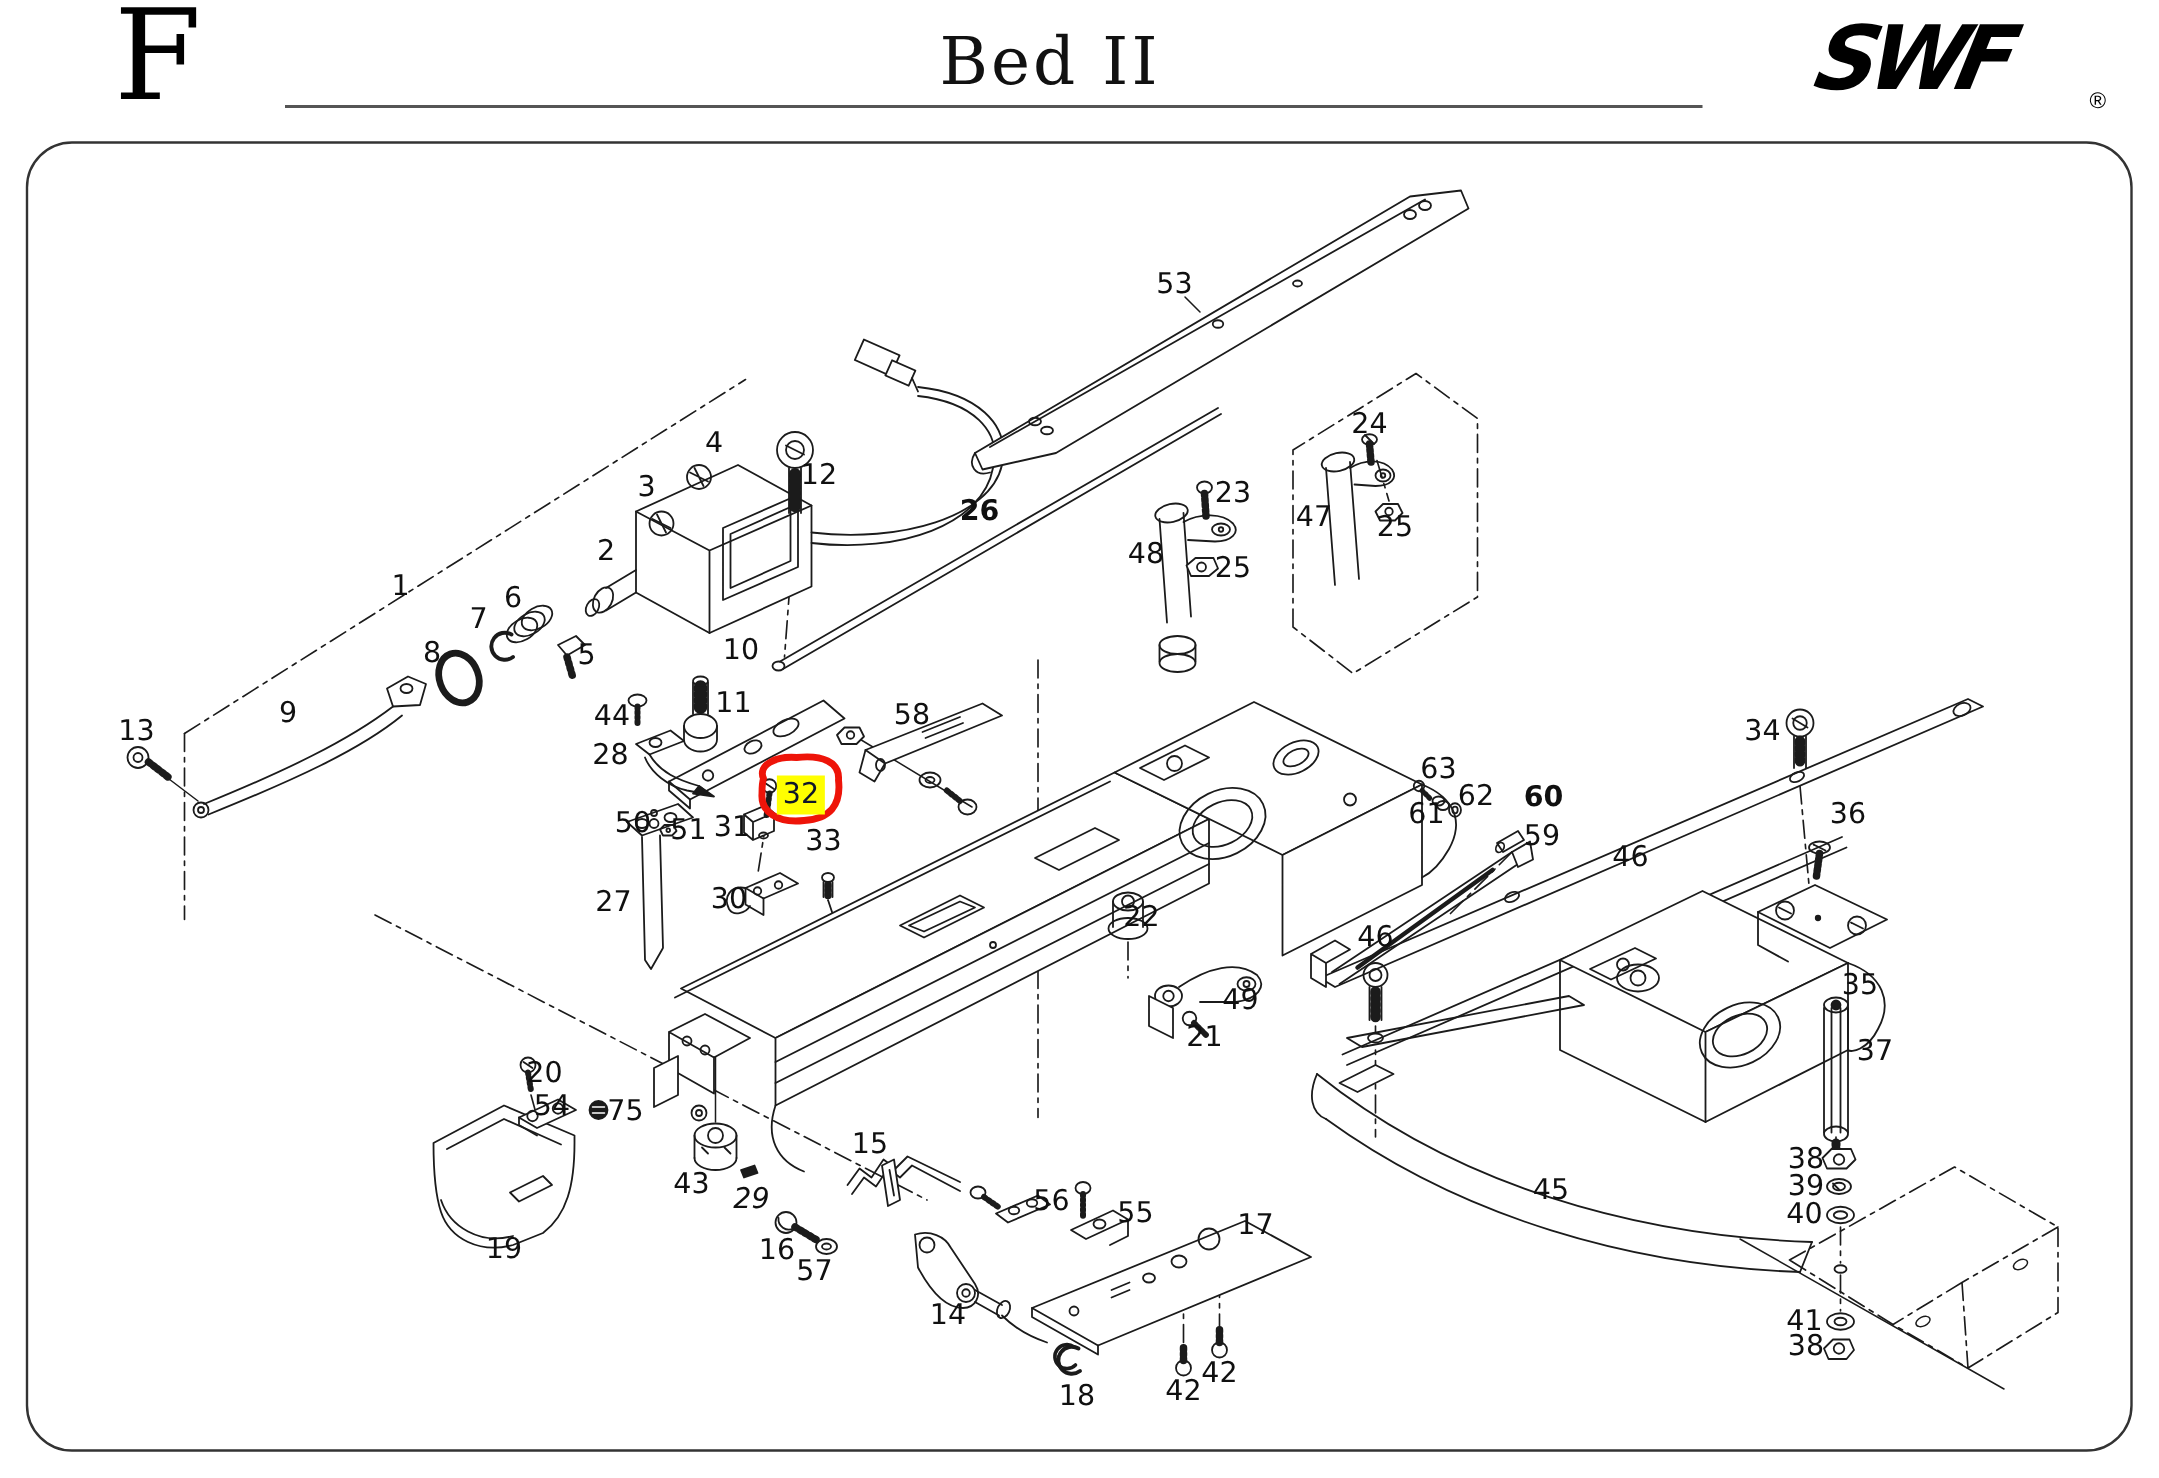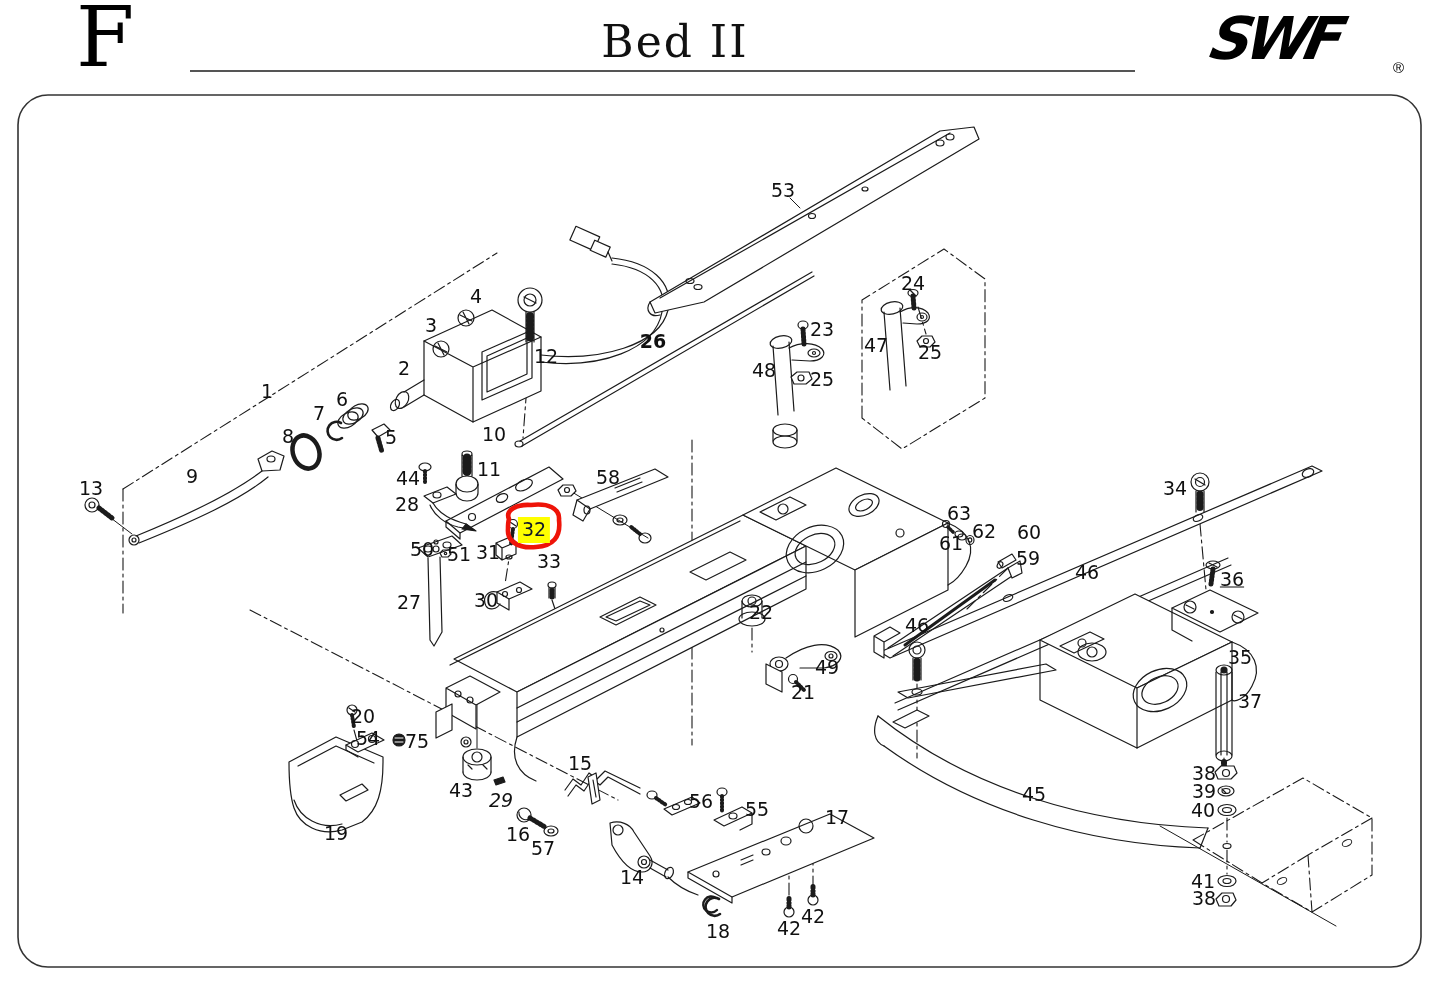--- a/index.html
+++ b/index.html
@@ -3,21 +3,21 @@
 <meta charset="utf-8">
 <style>
   html,body{margin:0;padding:0;background:#fff;}
   body{width:1439px;height:985px;overflow:hidden;font-family:"Liberation Sans",sans-serif;}
   #stage{position:relative;width:1439px;height:985px;background:#fff;}
 
   
   #section-letter{position:absolute;left:76px;top:-12px;font-family:"DejaVu Serif","Liberation Serif",serif;
     font-size:84px;font-weight:400;color:#000;}
   #page-title{position:absolute;left:0;top:16px;width:1350px;text-align:center;
-    font-family:"DejaVu Serif","Liberation Serif",serif;font-size:44px;color:#111;letter-spacing:2px;}
+    font-family:"DejaVu Serif","Liberation Serif",serif;font-size:44px;color:#111;letter-spacing:2px;padding-left:25px;}
   #title-rule{position:absolute;left:190px;top:70px;width:945px;height:0;border-top:2px solid #555;}
   #logo{position:absolute;left:1212px;top:8px;width:190px;height:70px;}
   #logo .swf{font-family:"DejaVu Sans","Liberation Sans",sans-serif;font-weight:800;font-style:italic;
     font-size:58px;letter-spacing:-6px;color:#000;transform:skewX(-12deg) scaleY(1.02);display:inline-block;line-height:62px;}
   #logo .rmark{position:absolute;right:-2px;bottom:2px;font-size:15px;color:#000;font-style:normal;}
 
   
   #drawing{position:absolute;left:0;top:0;z-index:1;}
   #labels{position:absolute;left:0;top:0;width:1439px;height:985px;z-index:2;pointer-events:none;}
   .part-label{position:absolute;transform:translate(-50%,-50%);font-family:"DejaVu Sans","Liberation Sans",sans-serif;
@@ -418,21 +418,21 @@
       <div class="part-label" style="left: 404px; top: 368px;">2</div>
       <div class="part-label" style="left: 431px; top: 325px;">3</div>
       <div class="part-label" style="left: 476px; top: 296px;">4</div>
       <div class="part-label" style="left: 391px; top: 437px;">5</div>
       <div class="part-label" style="left: 342px; top: 399px;">6</div>
       <div class="part-label" style="left: 319px; top: 413px;">7</div>
       <div class="part-label" style="left: 288px; top: 436px;">8</div>
       <div class="part-label" style="left: 192px; top: 476px;">9</div>
       <div class="part-label" style="left: 494px; top: 434px;">10</div>
       <div class="part-label" style="left: 489px; top: 469px;">11</div>
-      <div class="part-label" style="left: 546px; top: 317px; margin-top: 39px;">12</div>
+      <div class="part-label" style="left: 546px; top: 317px;">12</div>
       <div class="part-label" style="left: 91px; top: 488px;">13</div>
       <div class="part-label" style="left: 632px; top: 877px;">14</div>
       <div class="part-label" style="left: 580px; top: 763px;">15</div>
       <div class="part-label" style="left: 518px; top: 834px;">16</div>
       <div class="part-label" style="left: 837px; top: 817px;">17</div>
       <div class="part-label" style="left: 718px; top: 931px;">18</div>
       <div class="part-label" style="left: 336px; top: 833px;">19</div>
       <div class="part-label" style="left: 363px; top: 716px;">20</div>
       <div class="part-label" style="left: 803px; top: 692px;">21</div>
       <div class="part-label" style="left: 761px; top: 612px;">22</div>
@@ -443,21 +443,21 @@
       <div class="part-label" style="left: 653px; top: 341px; font-weight: bold;">26</div>
       <div class="part-label" style="left: 409px; top: 602px;">27</div>
       <div class="part-label" style="left: 407px; top: 504px;">28</div>
       <div class="part-label" style="left: 501px; top: 800px; font-style: italic;">29</div>
       <div class="part-label" style="left: 486px; top: 600px;">30</div>
       <div class="part-label" style="left: 488px; top: 552px;">31</div>
       <div class="part-label hl" style="left: 534px; top: 530px; background: rgb(255, 255, 0);">32</div>
       <div class="part-label" style="left: 549px; top: 561px;">33</div>
       <div class="part-label" style="left: 1175px; top: 488px;">34</div>
       <div class="part-label" style="left: 1240px; top: 621px; margin-top: 36px;">35</div>
-      <div class="part-label" style="left: 1232px; top: 579px; text-decoration: underline;">36</div>
+      <div class="part-label" style="left: 1232px; top: 543px;">36</div>
       <div class="part-label" style="left: 1250px; top: 701px;">37</div>
       <div class="part-label" style="left: 1204px; top: 773px;">38</div>
       <div class="part-label" style="left: 1204px; top: 791px;">39</div>
       <div class="part-label" style="left: 1203px; top: 810px;">40</div>
       <div class="part-label" style="left: 1203px; top: 881px;">41</div>
       <div class="part-label" style="left: 1204px; top: 898px;">38</div>
       <div class="part-label" style="left: 789px; top: 928px;">42</div>
       <div class="part-label" style="left: 813px; top: 916px;">42</div>
       <div class="part-label" style="left: 461px; top: 790px;">43</div>
       <div class="part-label" style="left: 408px; top: 478px;">44</div>
@@ -470,18 +470,18 @@
       <div class="part-label" style="left: 422px; top: 549px;">50</div>
       <div class="part-label" style="left: 459px; top: 554px;">51</div>
       <div class="part-label" style="left: 417px; top: 741px;">75</div>
       <div class="part-label" style="left: 783px; top: 190px;">53</div>
       <div class="part-label" style="left: 368px; top: 738px;">54</div>
       <div class="part-label" style="left: 757px; top: 809px;">55</div>
       <div class="part-label" style="left: 701px; top: 801px;">56</div>
       <div class="part-label" style="left: 543px; top: 848px;">57</div>
       <div class="part-label" style="left: 608px; top: 477px;">58</div>
       <div class="part-label" style="left: 1028px; top: 558px;">59</div>
-      <div class="part-label" style="left: 1029px; top: 532px;">60</div>
+      <div class="part-label" style="left: 1029px; top: 532px; font-weight: bold;">60</div>
       <div class="part-label" style="left: 951px; top: 543px;">61</div>
       <div class="part-label" style="left: 984px; top: 531px;">62</div>
       <div class="part-label" style="left: 959px; top: 513px;">63</div>
     </div>
 </div>
 
 </body></html>

